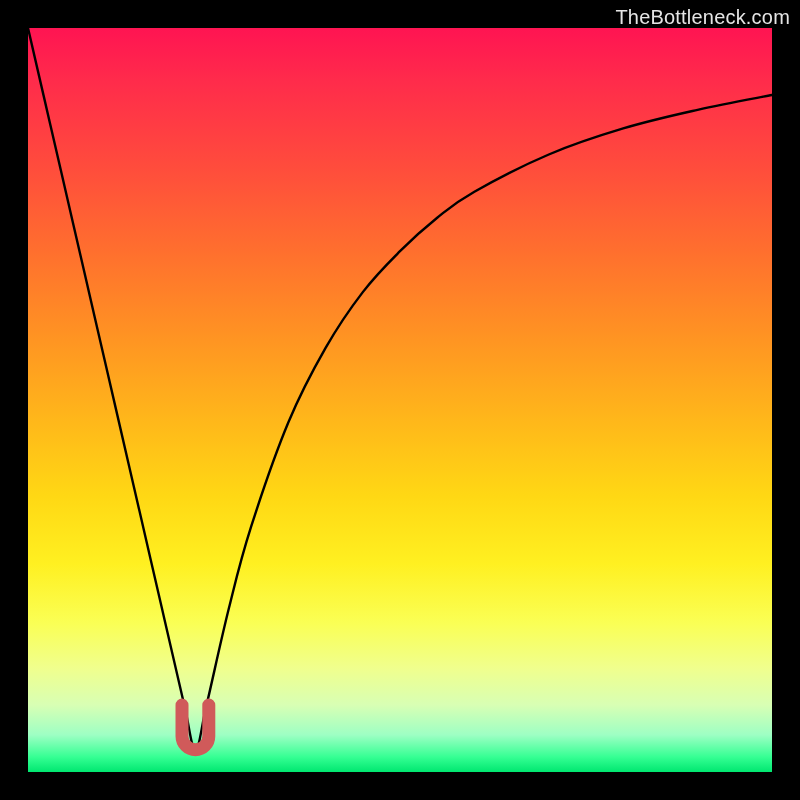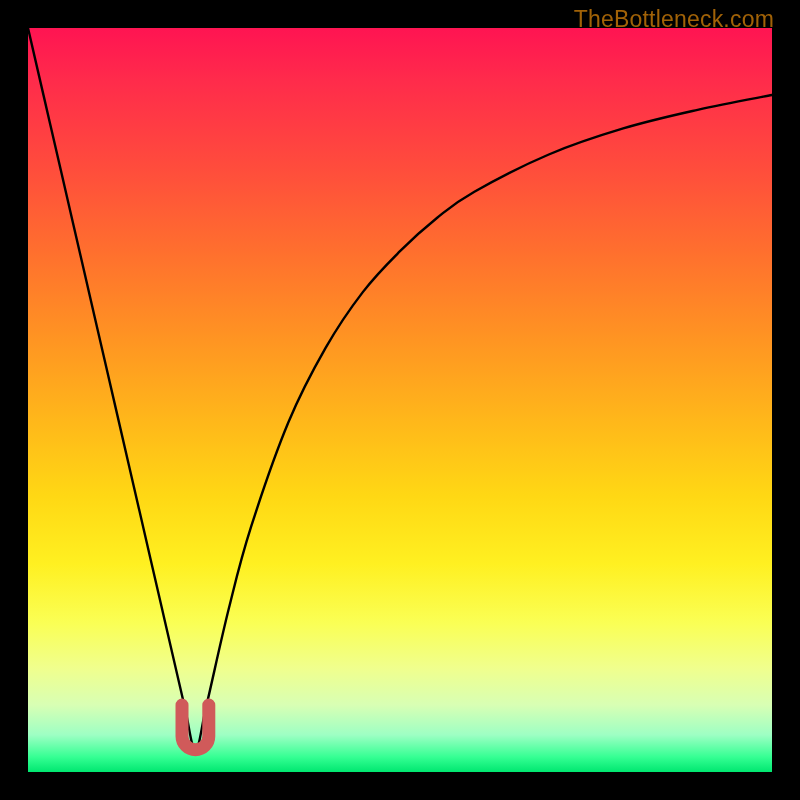--- a/index.html
+++ b/index.html
@@ -45,23 +45,23 @@
     position: absolute;
     left: 0;
     top: 0;
     width: 100%;
     height: 100%;
     overflow: visible;
   }
   .watermark {
     position: absolute;
     top: 6px;
-    right: 26px;
-    color: #a16207;
-    font-size: 23px;
+    right: 10px;
+    color: #e5e5e5;
+    font-size: 20px;
     font-weight: 500;
     letter-spacing: 0.2px;
     user-select: none;
   }
 </style>
 </head>
 <body>
 
 <div class="frame">
 

